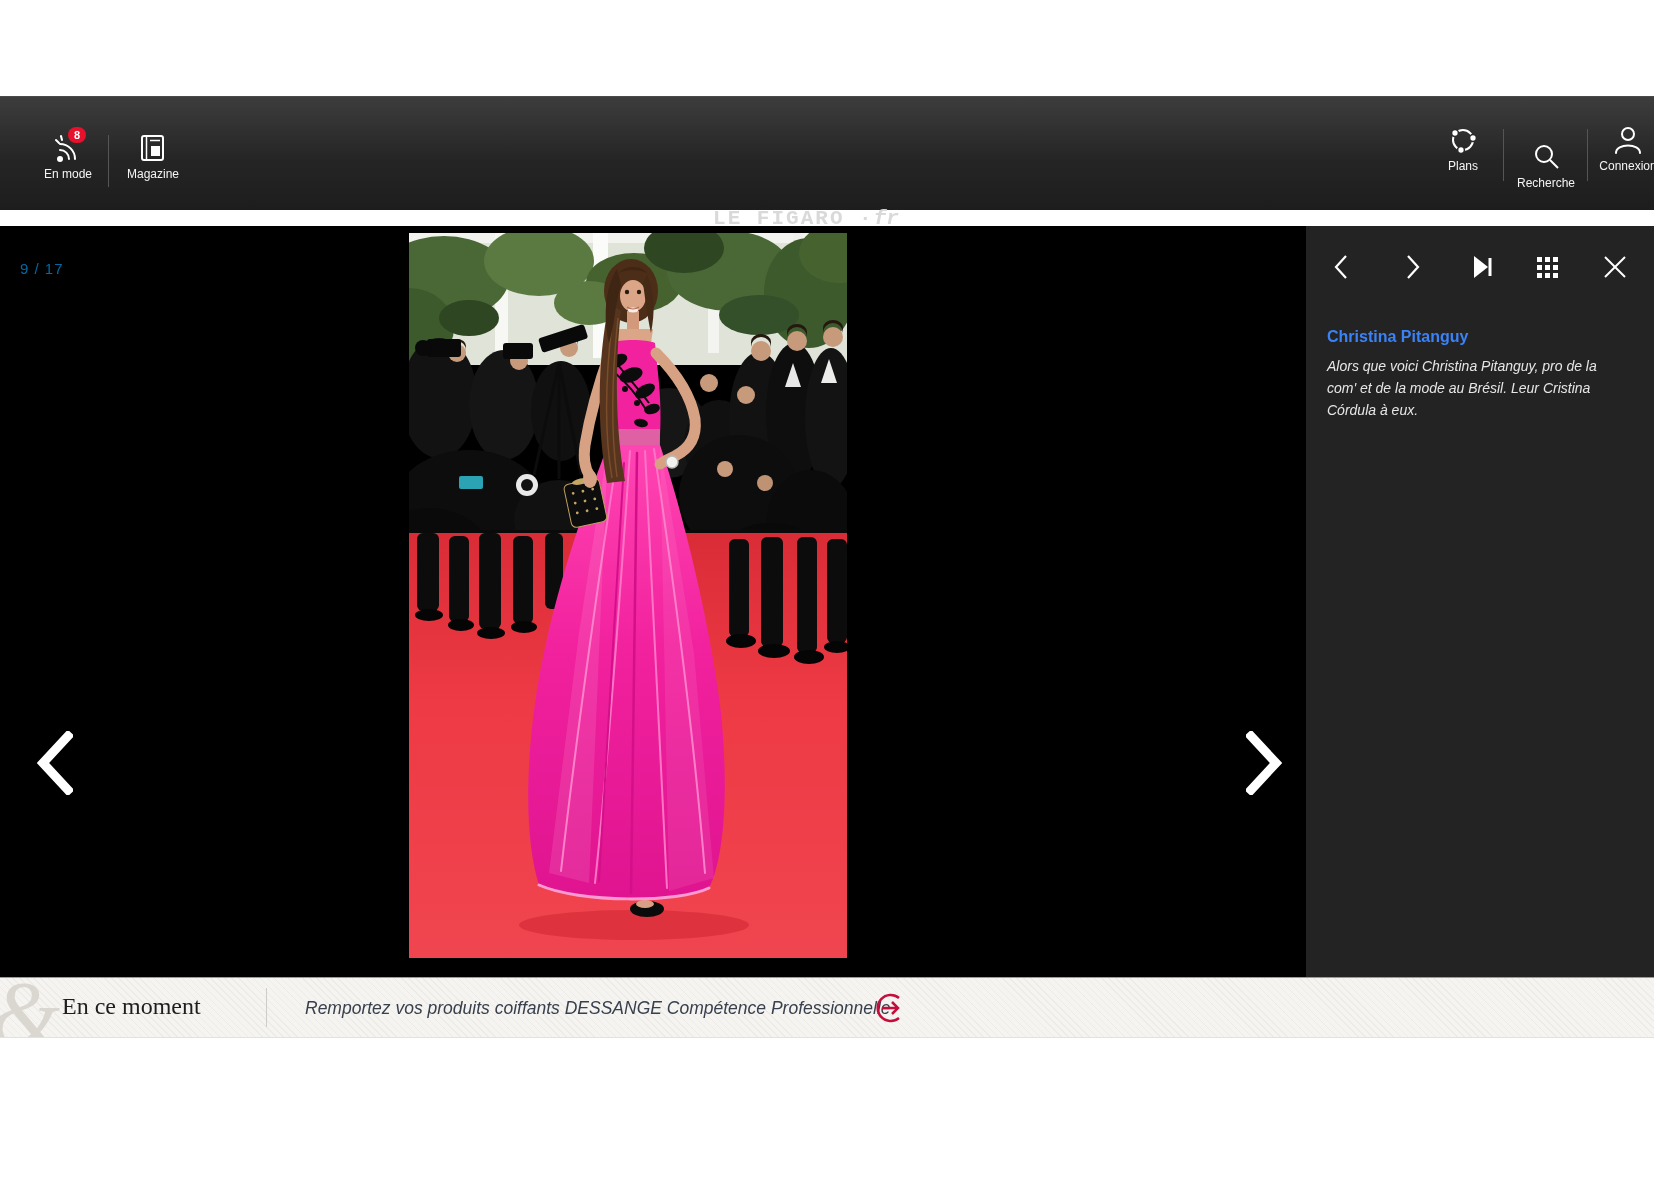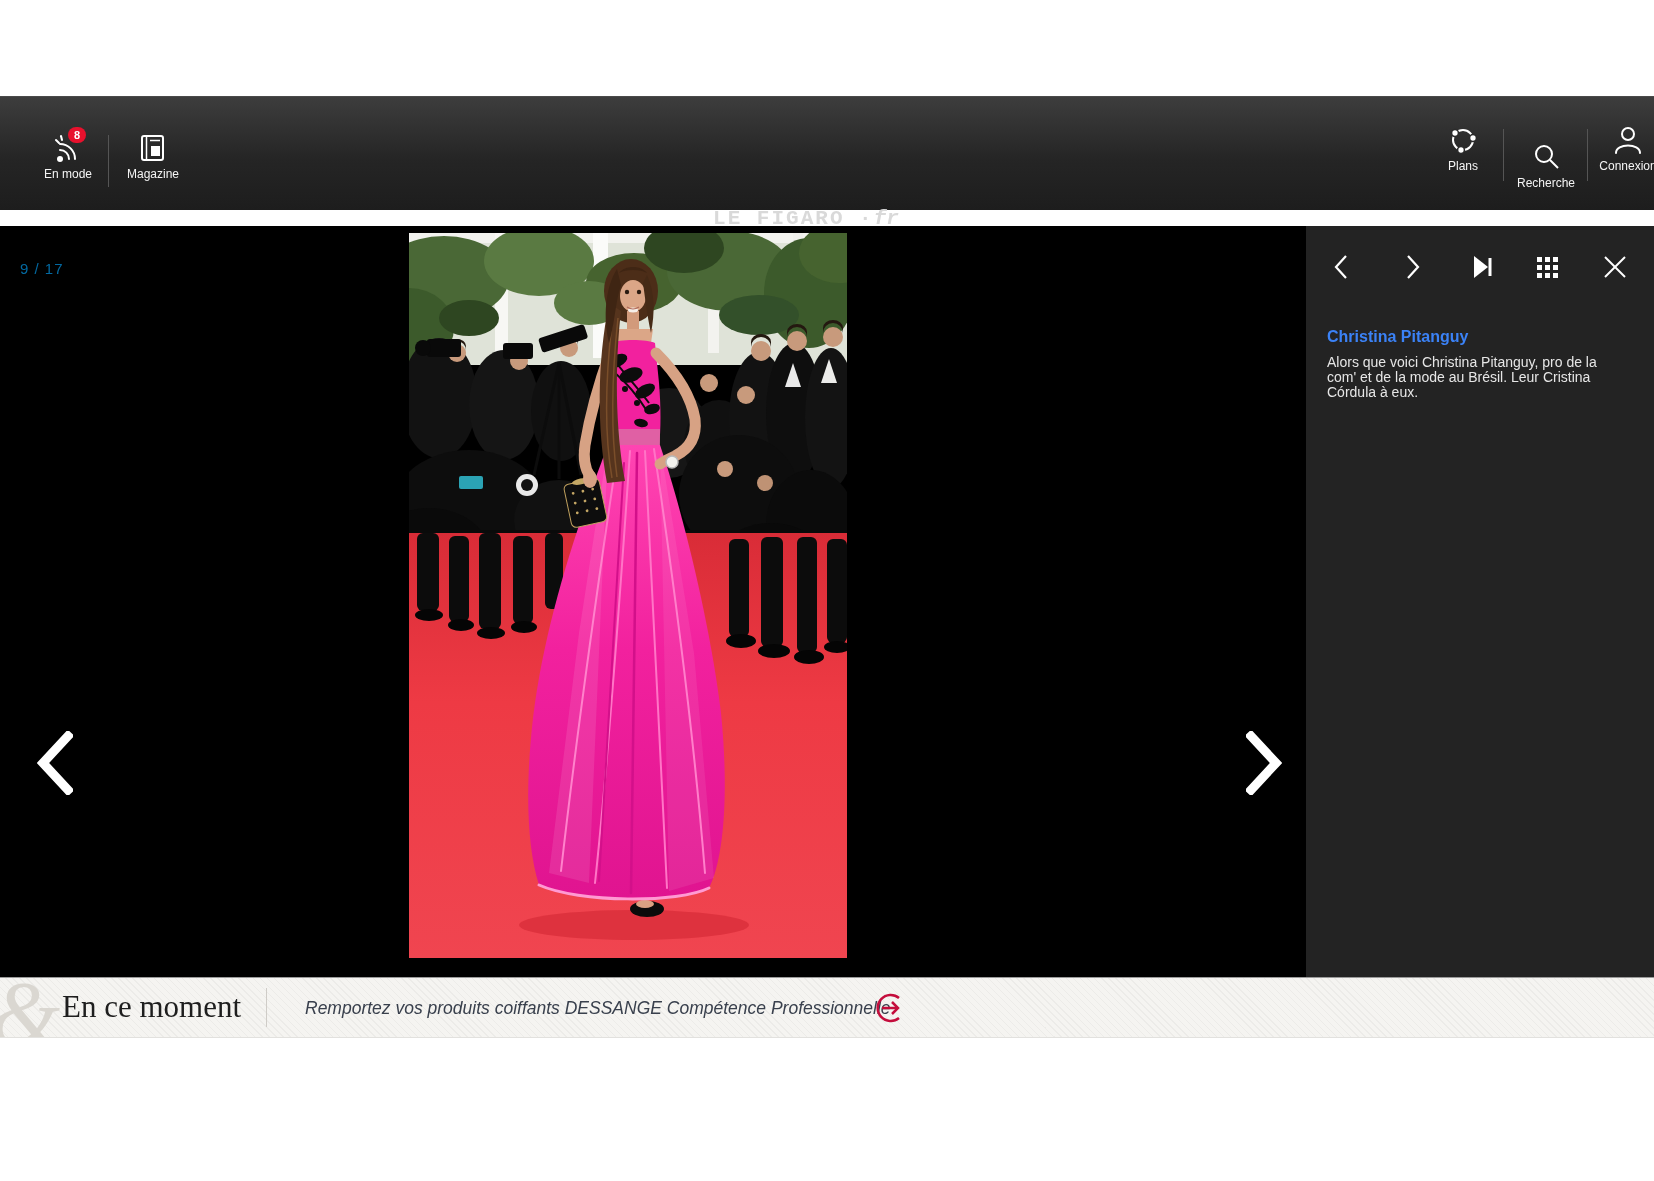--- a/index.html
+++ b/index.html
@@ -42,32 +42,32 @@
   .photo{position:absolute;left:409px;top:7px;width:438px;height:725px;}
   .photo svg{display:block;width:100%;height:100%;}
   .g-arrow{position:absolute;top:505px;width:36px;height:64px;cursor:pointer;}
   .g-arrow-left{left:37px;}
   .g-arrow-right{left:1246px;}
 
   .sidebar{position:absolute;left:1306px;top:0;width:348px;height:751px;background:#232323;}
   .sb-controls{position:absolute;left:0;top:18px;width:348px;height:46px;}
   .sb-ico{position:absolute;top:10px;width:26px;height:26px;display:flex;align-items:center;justify-content:center;cursor:pointer;}
   .sb-title{position:absolute;left:21px;top:102px;width:300px;color:#3b82f6;font-size:16px;font-weight:bold;}
-  .sb-caption{position:absolute;left:21px;top:129px;width:300px;color:#e6e6e6;font-size:14px;line-height:15px;}
+  .sb-caption{position:absolute;left:21px;top:129px;width:300px;color:#e6e6e6;font-size:14px;line-height:22px;font-style:italic;}
 
   
   .bottombar{position:absolute;left:0;top:977px;width:1654px;height:61px;
              background:
                repeating-linear-gradient(45deg, rgba(0,0,0,0.035) 0 1px, transparent 1px 5px),
                #f5f4f1;
              border-top:1px solid #9a9a9a;border-bottom:1px solid #e2e1de;box-sizing:border-box;overflow:hidden;}
   .amp{position:absolute;left:-10px;top:-16px;font-family:"Liberation Serif",serif;font-style:italic;
        font-size:90px;color:#dad7d1;}
   .moment{position:absolute;left:62px;top:50%;transform:translateY(-54%);
-          font-family:"Liberation Serif",serif;font-size:31px;color:#1e1e1e;white-space:nowrap;text-align:right;}
+          font-family:"Liberation Serif",serif;font-size:24px;color:#1e1e1e;white-space:nowrap;text-align:right;}
   .bb-sep{position:absolute;left:266px;top:10px;width:1px;height:39px;background:#cfccc7;}
   .promo{position:absolute;left:305px;top:50%;transform:translateY(-50%);
          font-style:italic;font-size:17.5px;color:#39404d;white-space:nowrap;cursor:pointer;}
   .promo-arrow{position:absolute;left:872px;top:50%;transform:translateY(-50%);width:34px;height:34px;cursor:pointer;}
 </style>
 </head>
 <body>
 
 <div class="stage">
 

